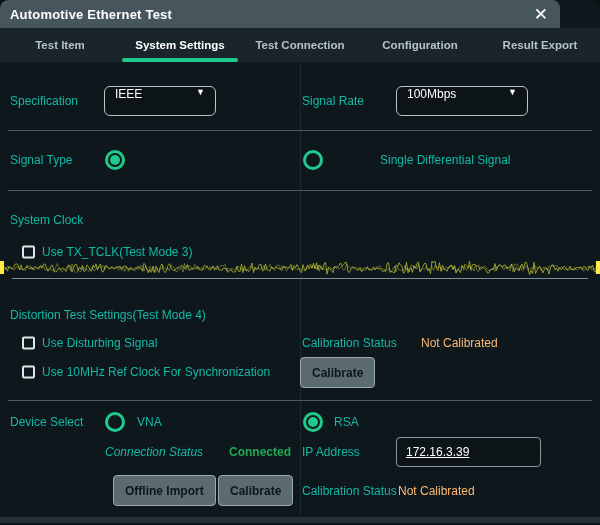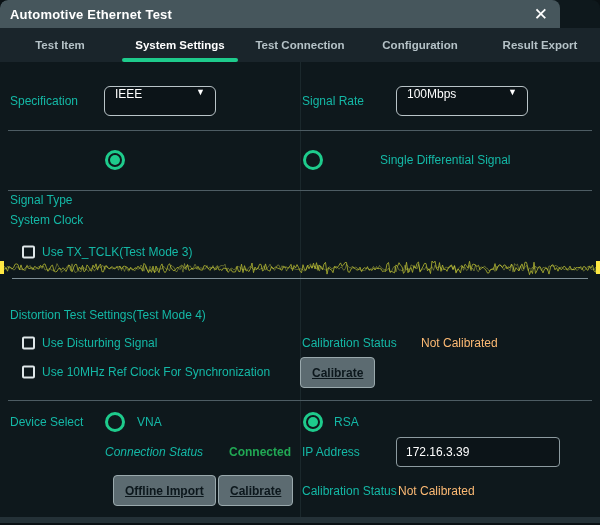--- a/index.html
+++ b/index.html
@@ -40,21 +40,21 @@
   
   .radio{position:absolute;width:20px;height:20px;box-sizing:border-box;border:3px solid #1ecb8c;
       border-radius:50%;cursor:pointer;}
   .radio.on::after{content:"";position:absolute;inset:2px;background:#1ecb8c;border-radius:50%;}
   
   .chk{position:absolute;width:13px;height:13px;box-sizing:border-box;border:2px solid #dfe7e9;
       border-radius:2px;background:transparent;cursor:pointer;transform:translateY(-50%);}
   
   .btn{position:absolute;height:31px;box-sizing:border-box;background:#5c6b71;border:1px solid #9aa9ad;
       border-radius:4px;color:#0c171c;font-size:12px;font-weight:bold;display:flex;align-items:center;
-      justify-content:center;padding:0 11px;cursor:pointer;white-space:nowrap;text-decoration:underline;}
+      justify-content:center;padding:0 11px;cursor:pointer;white-space:nowrap;}
   .red{color:#fdba74;font-weight:normal;}
   .grn{color:#21a854;font-weight:bold;}
   
   .wave{position:absolute;left:0;top:195px;width:600px;height:22px;}
   .edgeMark{position:absolute;top:199px;width:4px;height:13px;background:#ffe943;}
   .edgeMark.l{left:0;} .edgeMark.r{right:0;}
   
   .bstrip{position:absolute;left:0;top:517px;width:600px;height:6px;background:#243137;}
 </style>
 </head>
@@ -84,21 +84,21 @@
       <span class="car">▼</span>
     </div>
     <span class="lab" style="left:302px;top:39px;">Signal Rate</span>
     <div class="dd" style="left:396px;top:24px;width:132px;">
       <span class="val">100Mbps</span>
       <span class="car">▼</span>
     </div>
 
     <div class="sep" style="top:68px;"></div>
 
-    <span class="lab" style="left:10px;top:98px;margin-top:40px;">Signal Type</span>
+    <span class="lab" style="left:10px;top:98px;">Signal Type</span>
     <div class="radio on" style="left:105px;top:88px;"></div>
     <div class="radio" style="left:303px;top:88px;"></div>
     <span class="lab" style="left:334px;top:98px;margin-left:46px;">Single Differential Signal</span>
 
     <div class="sep" style="top:128px;"></div>
 
     <span class="lab hd" style="left:10px;top:158px;">System Clock</span>
     <div class="chk" style="left:22px;top:190px;"></div>
     <span class="lab" style="left:42px;top:190px;">Use TX_TCLK(Test Mode 3)</span>
 
@@ -124,21 +124,21 @@
 
     <span class="lab" style="left:10px;top:360px;">Device Select</span>
     <div class="radio" style="left:105px;top:350px;"></div>
     <span class="lab" style="left:137px;top:360px;">VNA</span>
     <div class="radio on" style="left:303px;top:350px;"></div>
     <span class="lab" style="left:334px;top:360px;">RSA</span>
 
     <span class="lab" style="left:105px;top:390px;font-style:italic;">Connection Status</span>
     <span class="lab grn" style="left:229px;top:390px;">Connected</span>
     <span class="lab" style="left:302px;top:390px;">IP Address</span>
-    <input class="tin" style="left: 396px; top: 375px; width: 164px;" value="172.16.3.39">
+    <input class="tin" style="left: 396px; top: 375px; width: 145px; text-decoration: underline;" value="172.16.3.39">
 
     <div class="btn" style="left:105px;top:413px;margin-left:8px;">Offline Import</div>
     <div class="btn" style="left:218px;top:413px;min-width:74px;">Calibrate</div>
     <span class="lab" style="left:302px;top:429px;">Calibration Status</span>
     <span class="lab red" style="left:398px;top:429px;">Not Calibrated</span>
   </div>
 </div>
 
 <div class="bstrip"></div>
 

